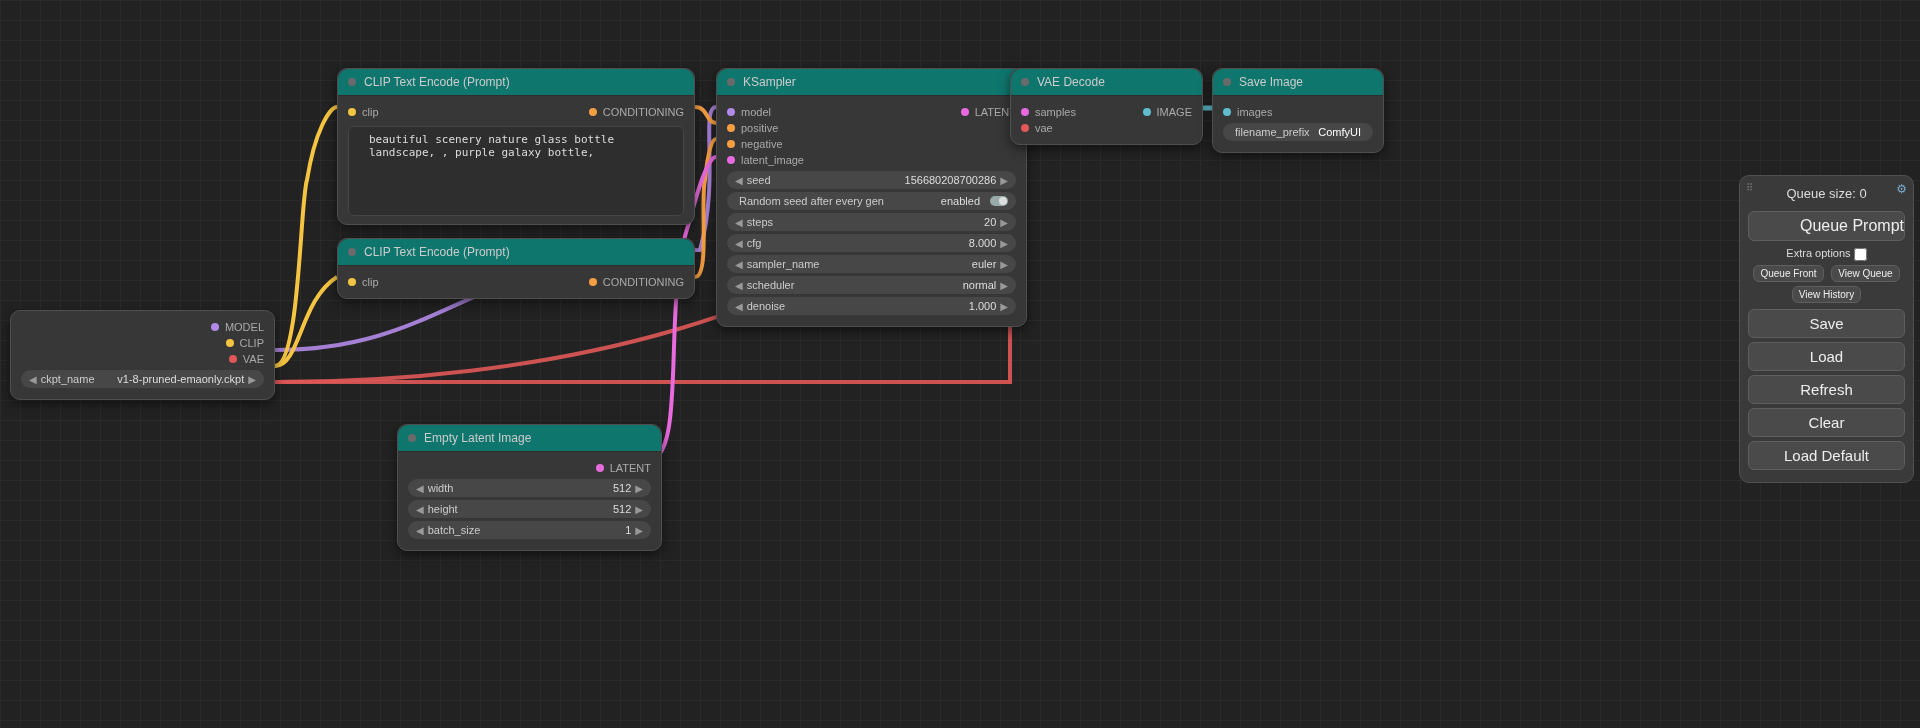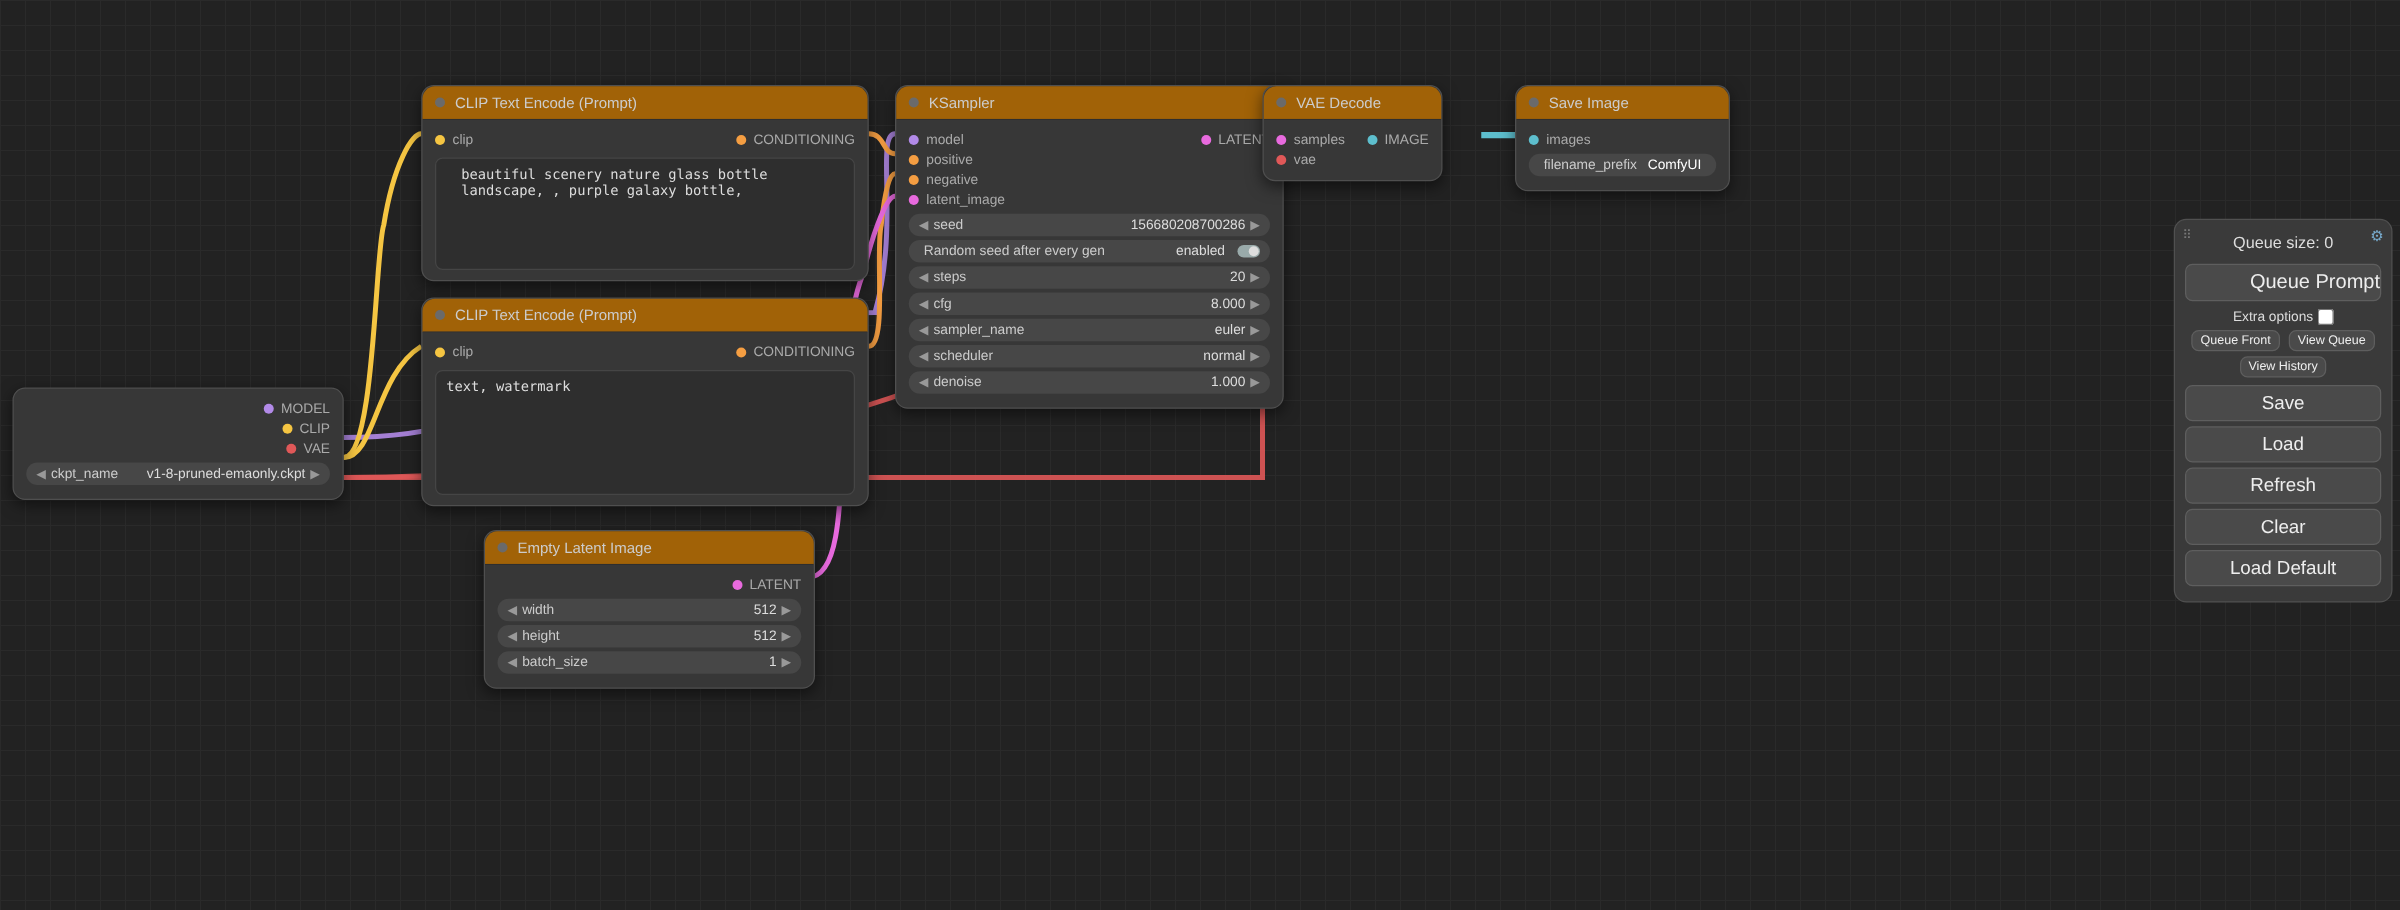--- a/index.html
+++ b/index.html
@@ -21,21 +21,21 @@
   position: absolute;
   background: #373737;
   border: 1px solid #4f4f4f;
   border-radius: 10px;
   box-shadow: 0 4px 12px rgba(0,0,0,.5);
   font-size: 12px;
 }
 .node-title {
   display: flex; align-items: center; gap: 8px;
   padding: 6px 10px;
-  background: #a16207;
+  background: #0f766e;
   border-bottom: 1px solid #2e2e2e;
   border-radius: 10px 10px 0 0;
   color: #ccc;
 }
 .node-title .dot { width: 8px; height: 8px; border-radius: 50%; background: #6a6a6a; }
 .node-body { padding: 8px 10px; }
 .io-row { display: flex; justify-content: space-between; align-items: center; padding: 2px 0; font-size: 11px; }
 .io-left, .io-right { display: flex; align-items: center; gap: 6px; justify-content: space-between; }
 .io-right { flex-direction: row-reverse; text-align: right; }
 .port { width: 8px; height: 8px; border-radius: 50%; }
@@ -189,25 +189,24 @@
     <div class="io-row">
       <span class="io-left">
           <span class="port p-yellow"></span>
           <span>clip</span>
         </span>
       <span class="io-right">
           <span>CONDITIONING</span>
           <span class="port p-orange"></span>
         </span>
     </div>
-    <div class="textarea" style="min-height:100px;">text, watermark</div>
-  </div>
-</div>
-
-<div class="node" style="left:387px; top:424px; width:265px;">
+  </div>
+</div>
+
+<div class="node" style="left:397px; top:424px; width:265px;">
   <div class="node-title">
     <span class="dot"></span>
     <span>Empty Latent Image</span>
   </div>
   <div class="node-body">
     <div class="io-row">
         <span></span>
         <span class="io-right">
           <span>LATENT</span>
           <span class="port p-pink"></span>
@@ -308,21 +307,21 @@
       </div>
     <div class="widget">
         <span class="arrow">◀</span>
         <span class="lab">denoise</span>
         <span class="val">1.000</span>
         <span class="arrow">▶</span>
       </div>
   </div>
 </div>
 
-<div class="node" style="left:1010px; top:68px; width:144px;">
+<div class="node" style="left:1010px; top:68px; width:193px;">
   <div class="node-title">
     <span class="dot"></span>
     <span>VAE Decode</span>
   </div>
   <div class="node-body">
     <div class="io-row">
       <span class="io-left">
           <span class="port p-pink"></span>
           <span>samples</span>
         </span>

